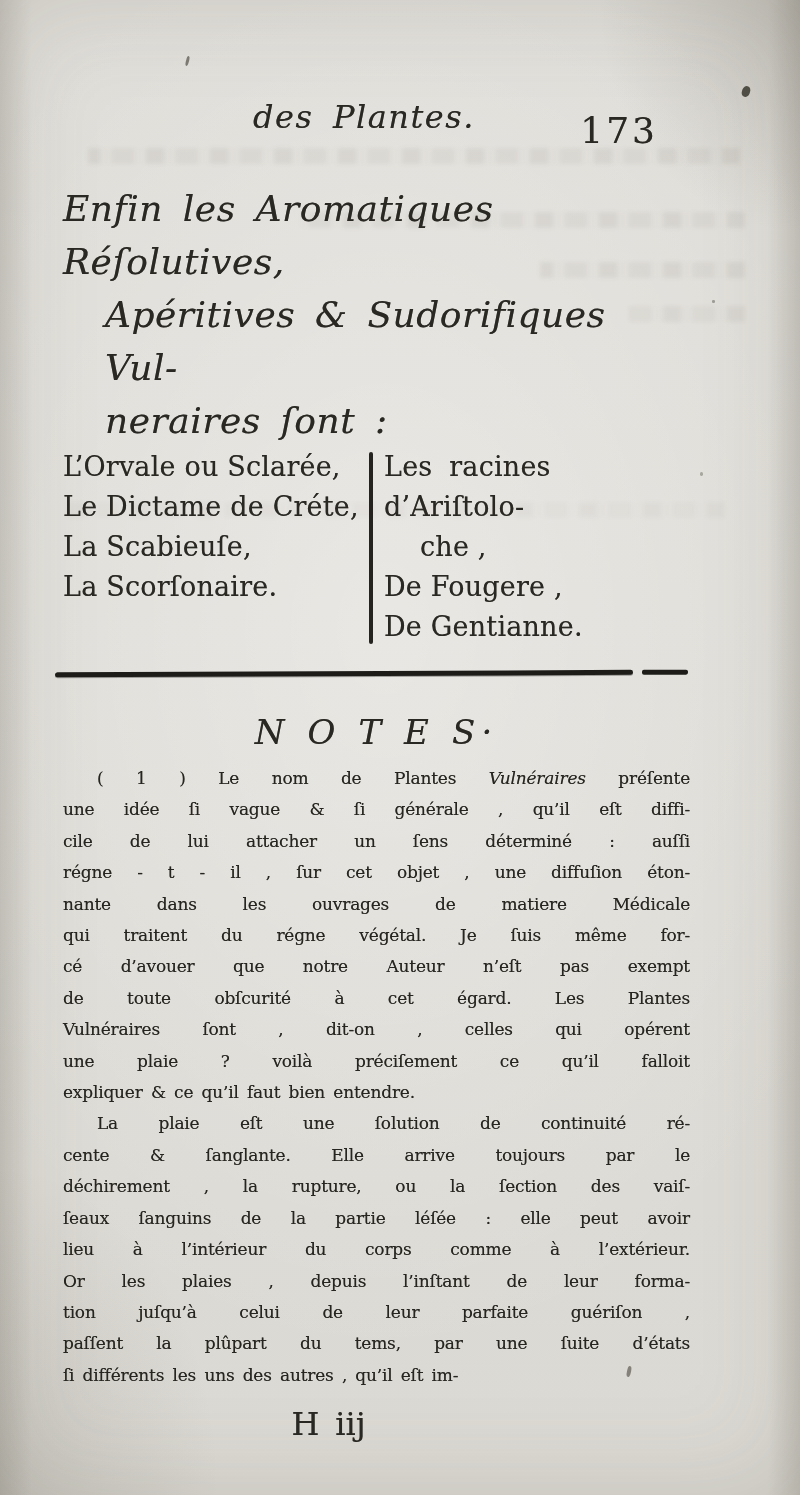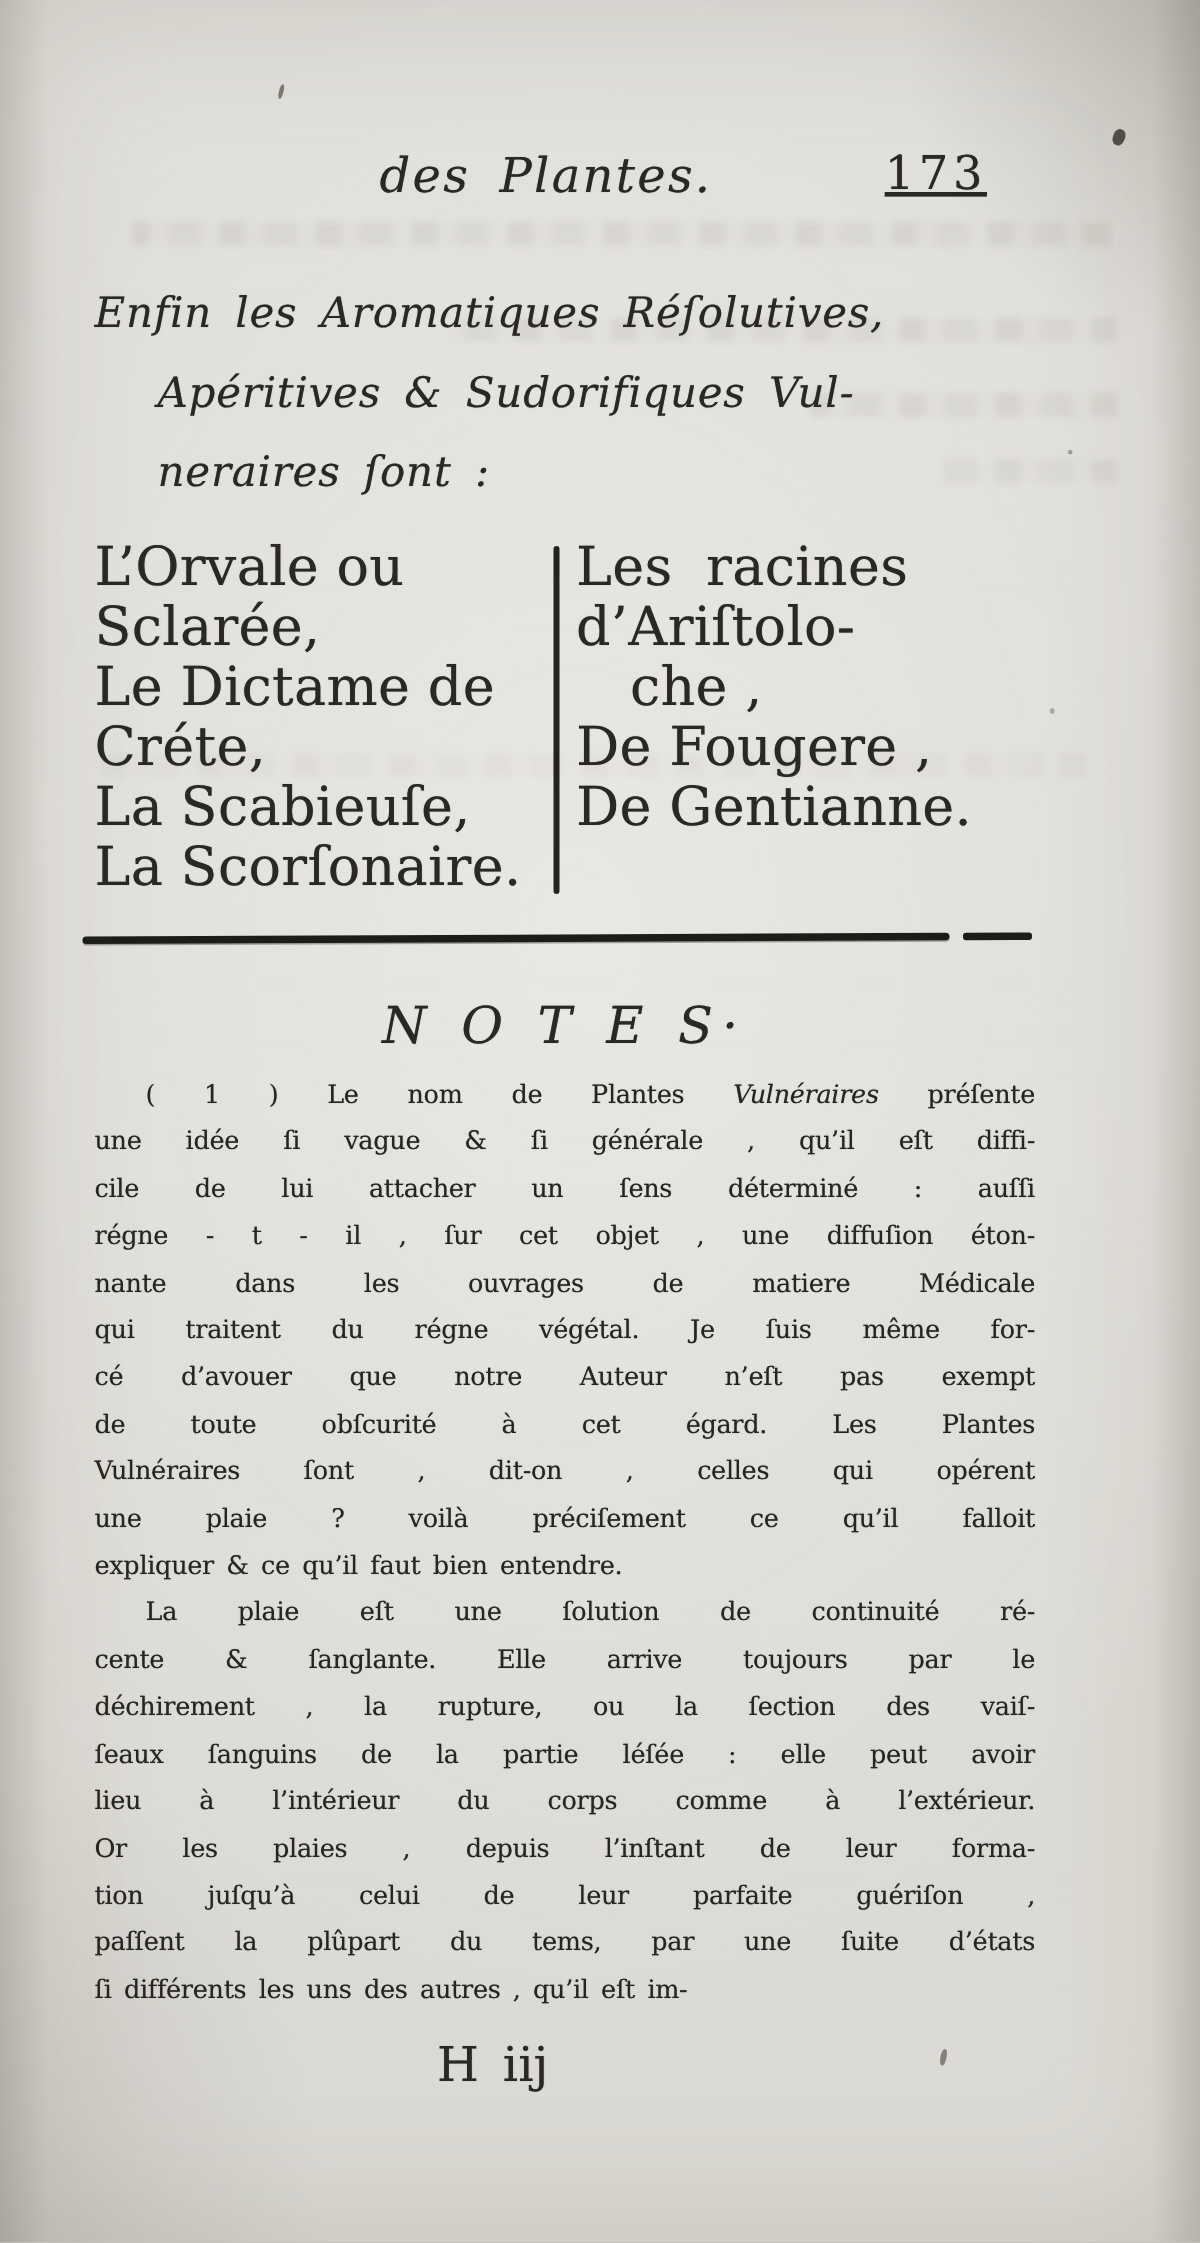--- a/index.html
+++ b/index.html
@@ -23,28 +23,28 @@
       linear-gradient(90deg, rgba(80,74,62,0.15) 0%, rgba(80,74,62,0) 4%, rgba(80,74,62,0) 96%, rgba(80,74,62,0.17) 100%),
       linear-gradient(#e0ded9,#dbd9d3);
     box-shadow: inset 0 0 100px rgba(95,88,74,0.18);
     text-shadow: 0 0 0.6px rgba(42,40,34,0.55);
   }
   .content{position:absolute;left:63px;top:0;width:627px;}
 
   
   .header{position:relative;margin-top:98px;height:50px;font-size:32px;}
   .header-title{position:absolute;left:190px;top:0;font-style:italic;letter-spacing:1.5px;word-spacing:0.25em;}
-  .header-page{position:absolute;right:32px;top:0;font-size:31px;letter-spacing:3px;text-decoration:underline;}
+  .header-page{position:absolute;right:32px;top:12px;font-size:36px;letter-spacing:3px;}
 
   
-  .heading{margin-top:34px;font-style:italic;font-size:28px;line-height:53px;word-spacing:0.22em;letter-spacing:0.5px;}
+  .heading{margin-top:34px;font-style:italic;font-size:36px;line-height:53px;word-spacing:0.22em;letter-spacing:0.5px;}
   .heading .hl-ind{padding-left:42px;}
 
   
-  .list{margin-top:18px;display:flex;font-size:36px;line-height:40px;letter-spacing:0.2px;}
+  .list{display:flex;font-size:27px;line-height:40px;letter-spacing:0.2px;}
   .col-left{width:306px;}
   .col-divider{width:4px;background:#24231f;margin:5px 0 3px 0;border-radius:2px;}
   .col-right{flex:1;padding-left:11px;}
   .li-wide{word-spacing:0.30em;}
   .li-ind{padding-left:36px;}
 
   
   .rule{margin-top:24px;margin-left:-8px;width:633px;display:flex;gap:9px;align-items:center;transform:rotate(-0.25deg);}
   .rule-seg1{height:5px;flex:1;background:#1d1c19;border-radius:3px;box-shadow:0 1px 0 rgba(29,28,25,0.35);}
   .rule-seg2{height:5px;width:46px;background:#1d1c19;border-radius:2px;}

